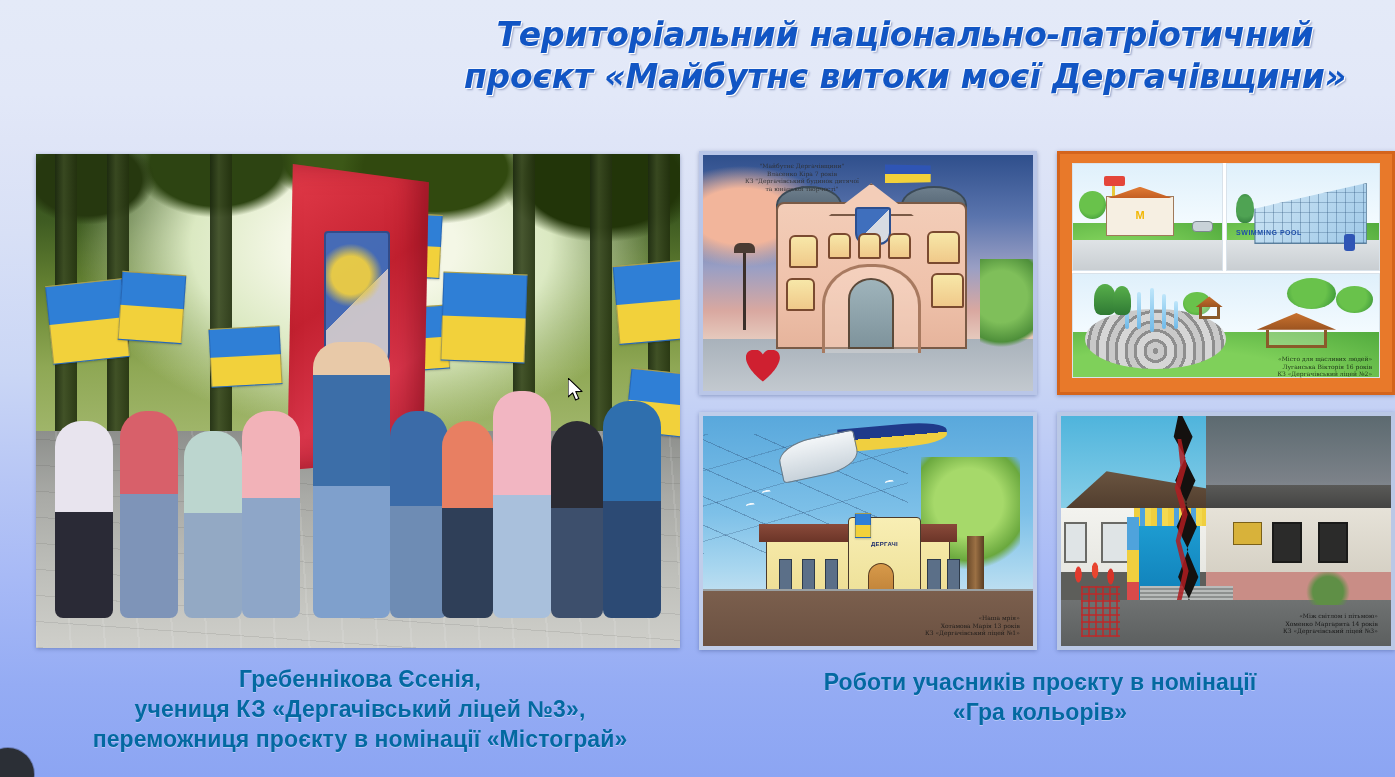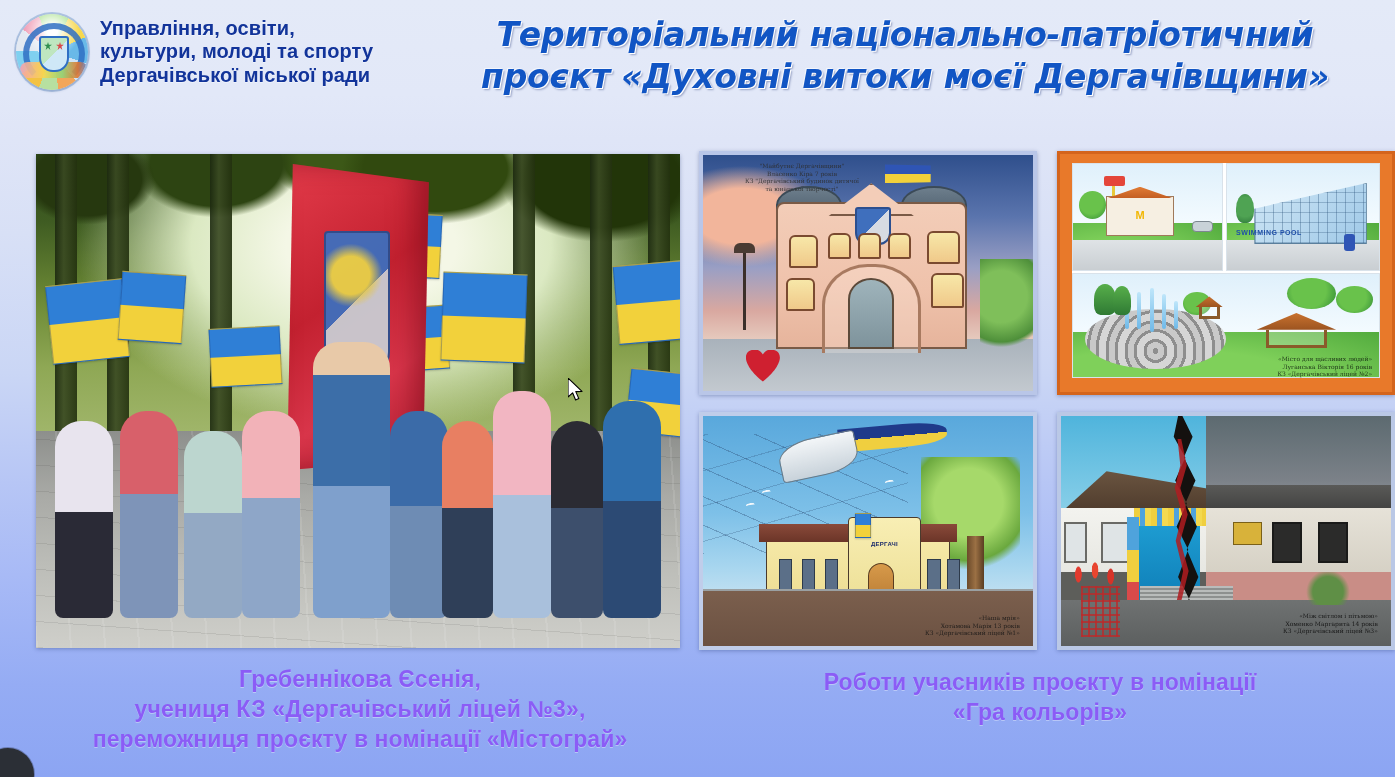--- a/index.html
+++ b/index.html
@@ -420,21 +420,21 @@
       background:radial-gradient(circle at 50% 60%, #5f8f46 0 50%, rgba(95,143,70,0) 72%); }
   #tile-war .w-stencil { position:absolute; left:6%; bottom:4%; width:12%; height:22%;
       background:
         repeating-linear-gradient(0deg, rgba(190,40,40,.75) 0 2px, rgba(0,0,0,0) 2px 7px),
         repeating-linear-gradient(90deg, rgba(190,40,40,.75) 0 2px, rgba(0,0,0,0) 2px 7px); }
   #tile-war .tile-cap { right:4%; bottom:5%; width:62%; text-align:right; color:#0d0d0d; }
 
   
   .caption {
     position:absolute;
-    color:#8b5cf6;
+    color:#0369a1;
     font-size:23px;
     font-weight:bold;
     line-height:1.3;
     text-align:center;
     white-space:pre-line;
     letter-spacing:.1px;
     text-shadow:0 1px 0 rgba(255,255,255,.35);
   }
   #caption-left  { left:20px;  top:665px; width:680px; }
   #caption-right { left:700px; top:668px; width:680px; }
@@ -445,35 +445,23 @@
     position:absolute; left:-18px; top:748px; width:52px; height:52px;
     background:#2b2f36; border-radius:50%;
     box-shadow:0 0 0 1px rgba(0,0,0,.25);
   }
 </style>
 </head>
 <body>
 
 <div id="header">
 
-  <div id="logo-block">
-    <div id="emblem">
-      <div class="disc">
-        <div class="arc"></div>
-        <div class="band"></div>
-        <div class="shield"></div>
-      </div>
-    </div>
-    <div id="org-name">Управління, освіти,
-культури, молоді та спорту
-Дергачівської міської ради</div>
-  </div>
 
   <div id="project-title">Територіальний національно-патріотичний
-проєкт  «Духовні витоки моєї Дергачівщини»</div>
+проєкт  «Майбутнє витоки моєї Дергачівщини»</div>
 </div>
 
 <div id="main-photo">
   <div class="sky"></div>
   <div class="canopy"></div>
 
   <div class="trunk" style="left:3%;"></div>
   <div class="trunk" style="left:11%;"></div>
   <div class="trunk" style="left:27%;"></div>
   <div class="trunk" style="left:74%;"></div>

